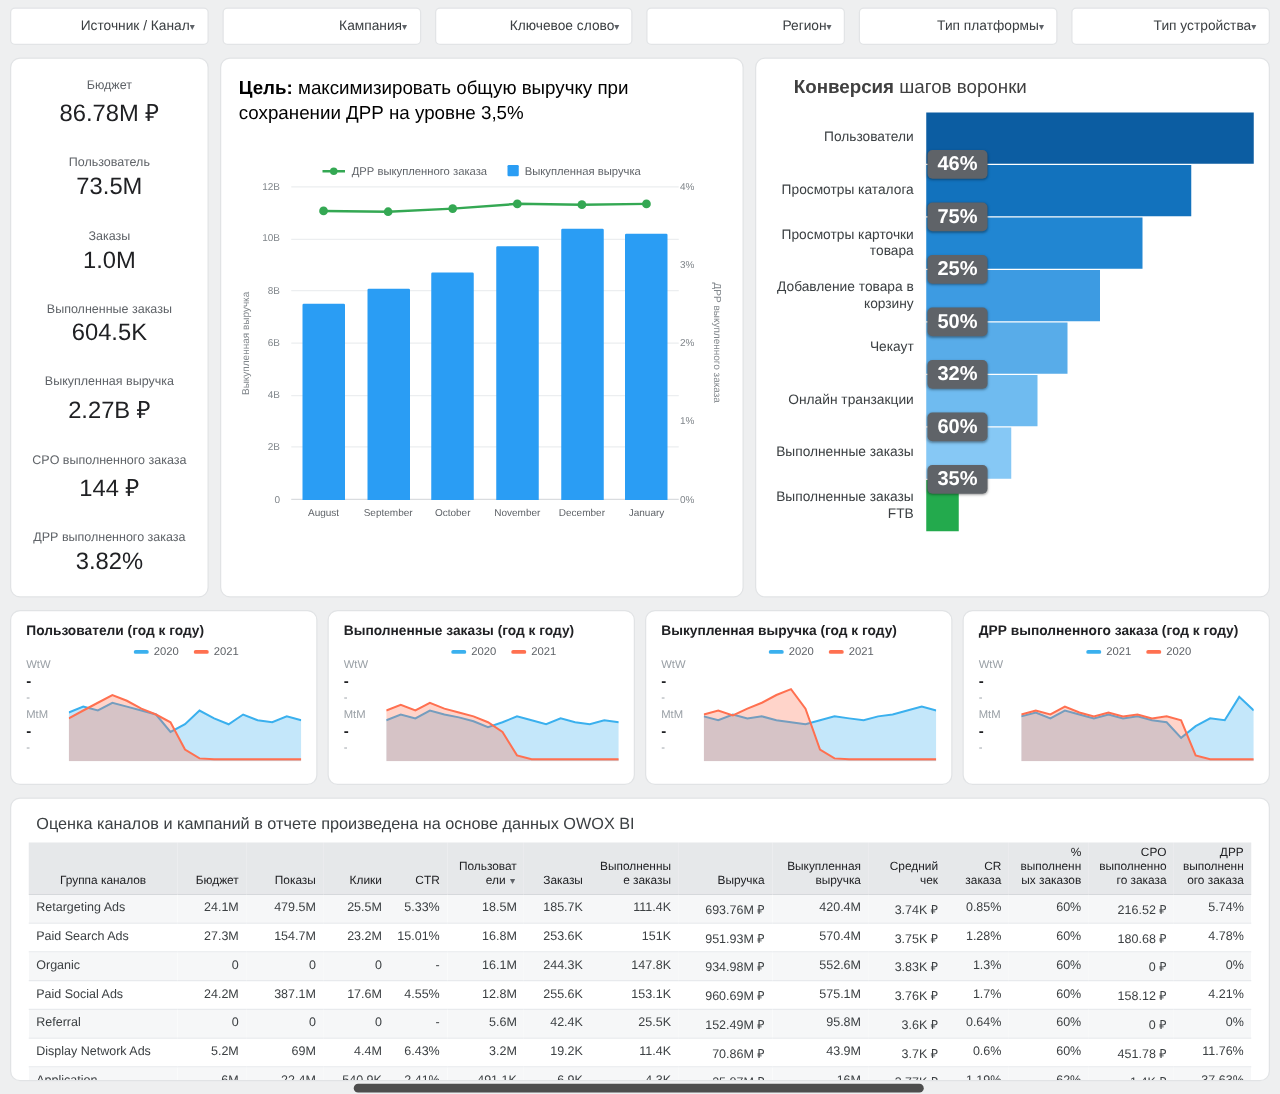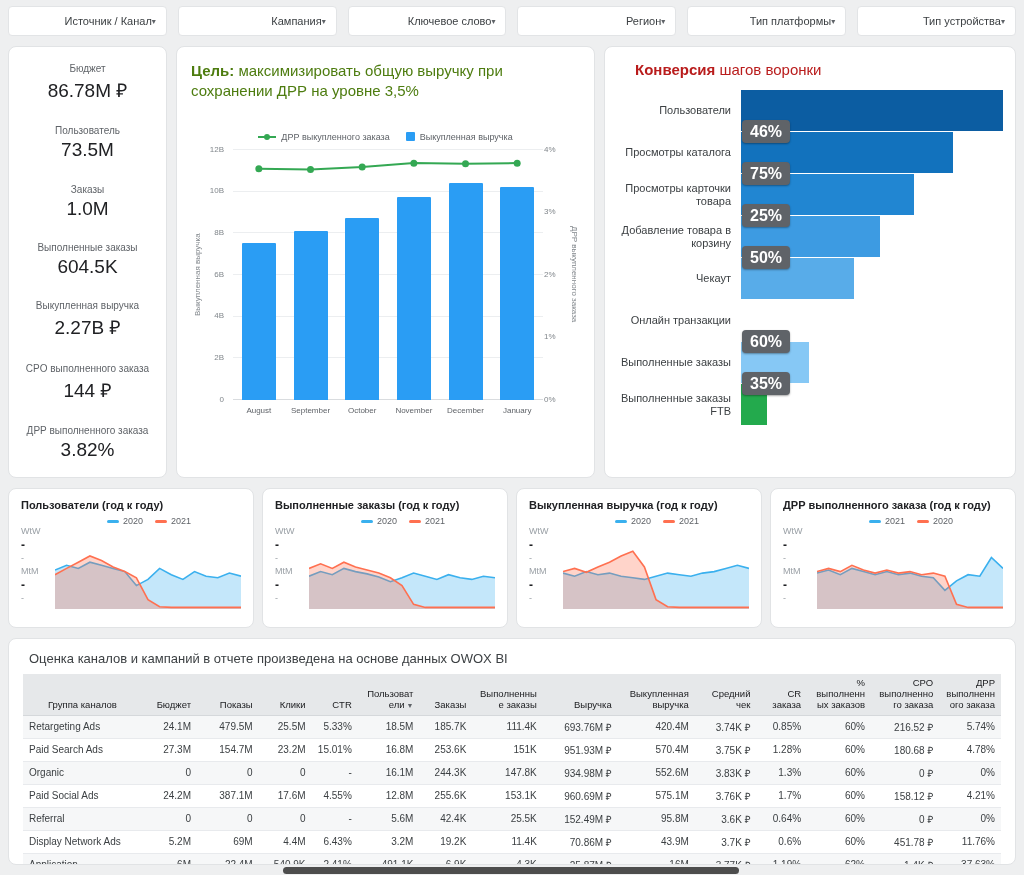--- a/index.html
+++ b/index.html
@@ -25,21 +25,21 @@
   .row1 { display: flex; gap: 9px; height: 432px; }
   .card { background: #fff; border: 1px solid #e1e3e5; border-radius: 8px; }
 
   
   .kpi-card { width: 159px; padding: 16px 6px; display: flex; flex-direction: column; justify-content: space-between; text-align: center; }
   .kpi-label { font-size: 10px; color: #5f6368; margin-bottom: 3px; }
   .kpi-value { font-size: 19px; color: #202124; }
 
   
   .goal-card { width: 419px; padding: 14px 14px 8px; }
-  .goal-title { font-size: 15px; line-height: 1.35; color: #4d7c0f; }
+  .goal-title { font-size: 15px; line-height: 1.35; color: #000000; }
   .goal-title b { font-weight: bold; }
   .combo-legend { display: flex; justify-content: center; align-items: center; gap: 16px; font-size: 9px; color: #5f6368; margin-top: 30px; }
   .legend-item { display: inline-flex; align-items: center; gap: 5px; }
   .swatch-line { position: relative; width: 18px; height: 8px; display: inline-block; }
   .swatch-line .ln { position: absolute; top: 3px; left: 0; width: 18px; height: 2px; }
   .swatch-line .dt { position: absolute; top: 1px; left: 6px; width: 6px; height: 6px; border-radius: 50%; }
   .swatch-sq { width: 9px; height: 9px; display: inline-block; border-radius: 1px; }
   .combo-wrap { position: relative; height: 292px; margin-top: 8px; }
   .axis-title-left, .axis-title-right {
     position: absolute; top: 0; height: 250px; width: 12px;
@@ -55,21 +55,21 @@
   .plot { position: absolute; left: 42px; top: 0; width: 310px; height: 250px; }
   .gridline { position: absolute; left: 0; right: 0; height: 1px; background: #eceef0; }
   .gridline.zero { background: #d9dcdf; }
   .cbar { position: absolute; bottom: 0; width: 34px; border-radius: 1px 1px 0 0; }
   .line-svg { position: absolute; left: 0; top: 0; overflow: visible; }
   .xlabels { position: absolute; left: 42px; top: 256px; width: 310px; display: flex; }
   .xlabels span { flex: 1; text-align: center; font-size: 8px; color: #5f6368; }
 
   
   .funnel-card { flex: 1; padding: 14px 12px 10px 10px; }
-  .funnel-title { font-size: 15px; color: #b91c1c; padding-left: 20px; margin-bottom: 12px; }
+  .funnel-title { font-size: 15px; color: #404040; padding-left: 20px; margin-bottom: 12px; }
   .funnel-title b { font-weight: bold; }
   .funnel-row { display: flex; height: 42px; }
   .funnel-label {
     width: 126px; padding-right: 10px; display: flex; align-items: center; justify-content: flex-end;
     text-align: right; font-size: 11px; line-height: 1.2; color: #3c4043;
   }
   .funnel-track { flex: 1; position: relative; }
   .funnel-bar { position: absolute; left: 0; top: 0; bottom: 1px; }
   .funnel-badge {
     position: absolute; left: 1px; top: -12px; height: 23px; line-height: 23px;
@@ -281,20 +281,24 @@
           </div>
           <div class="funnel-row">
             <div class="funnel-label">Чекаут</div>
             <div class="funnel-track">
               <div class="funnel-bar" style="width: 43%; background: rgb(88, 172, 233);"></div>
               <div class="funnel-badge" style="background: rgb(95, 99, 104);">50%</div>
             </div>
           </div>
           <div class="funnel-row">
             <div class="funnel-label">Онлайн транзакции</div>
+            <div class="funnel-track">
+              <div class="funnel-bar" style="width: 34%; background: rgb(111, 187, 240);"></div>
+              <div class="funnel-badge" style="background: rgb(95, 99, 104);">32%</div>
+            </div>
           </div>
           <div class="funnel-row">
             <div class="funnel-label">Выполненные заказы</div>
             <div class="funnel-track">
               <div class="funnel-bar" style="width: 26%; background: rgb(134, 200, 245);"></div>
               <div class="funnel-badge" style="background: rgb(95, 99, 104);">60%</div>
             </div>
           </div>
           <div class="funnel-row">
             <div class="funnel-label">Выполненные заказы FTB</div>

